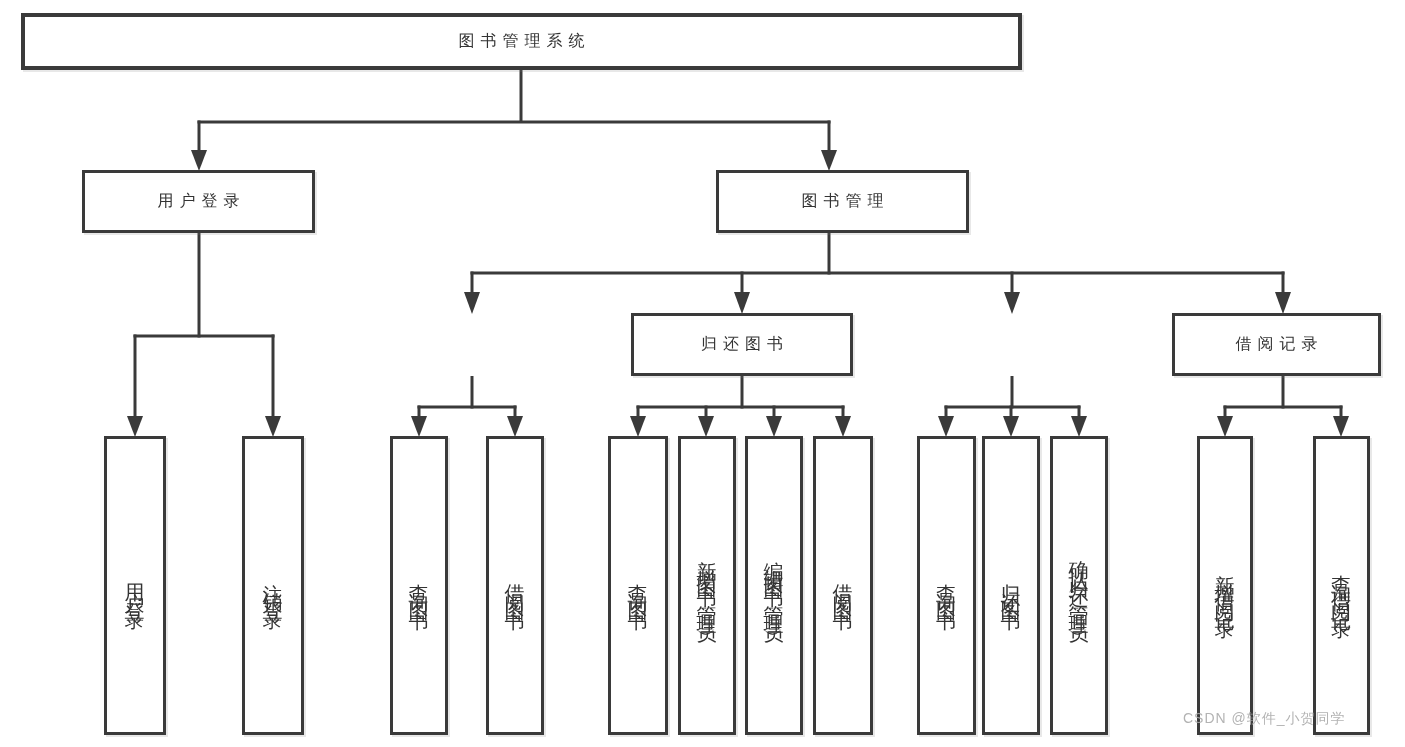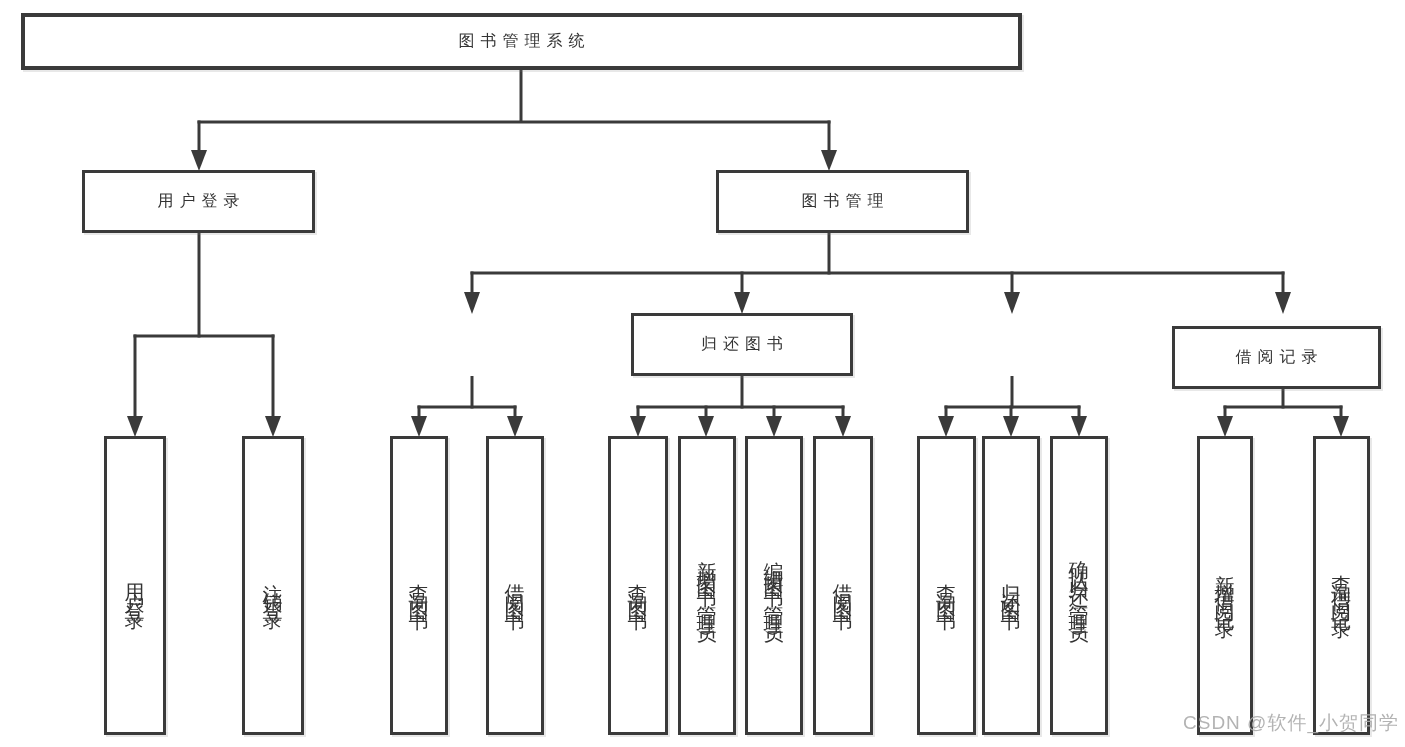--- a/index.html
+++ b/index.html
@@ -54,21 +54,21 @@
     font-size: 20px;
     letter-spacing: 9px;
     line-height: 1;
     color: var(--text);
     white-space: nowrap;
   }
   .watermark {
     position: absolute;
     left: 1183px;
     top: 710px;
-    font-size: 19px;
+    font-size: 14px;
     letter-spacing: 1px;
     color: var(--watermark);
     opacity: 0.9;
     white-space: nowrap;
     pointer-events: none;
   }
   line { stroke: var(--line); stroke-width: 3; }
   polygon { fill: var(--line); }
 </style>
 </head>
@@ -148,21 +148,21 @@
   <div class="box hbox" style="left:82px; top:170px; width:233px; height:63px;">
     <span>用户登录</span>
   </div>
   <div class="box hbox" style="left:716px; top:170px; width:253px; height:63px;">
     <span>图书管理</span>
   </div>
 
   <div class="box hbox" style="left:631px; top:313px; width:222px; height:63px;">
     <span>归还图书</span>
   </div>
-  <div class="box hbox" style="left:1172px; top:326px; width:209px; height:63px;">
+  <div class="box hbox" style="left:1172px; top:313px; width:209px; height:63px;">
     <span>借阅记录</span>
   </div>
 
   <div class="box leaf" style="left:104px; width:62px;">
     <span class="vtext">用户登录</span>
   </div>
   <div class="box leaf" style="left:242px; width:62px;">
     <span class="vtext">注销登录</span>
   </div>
 

